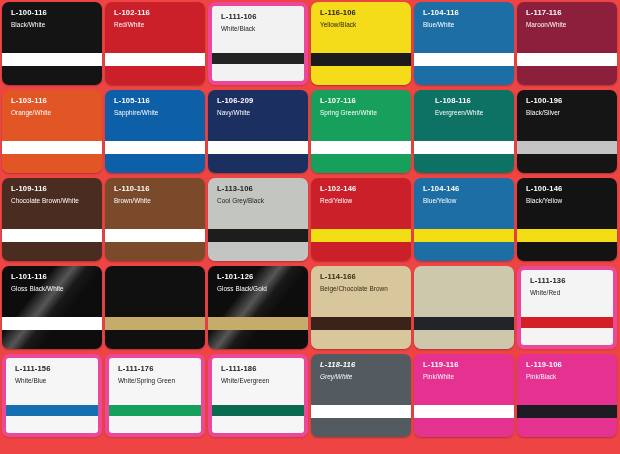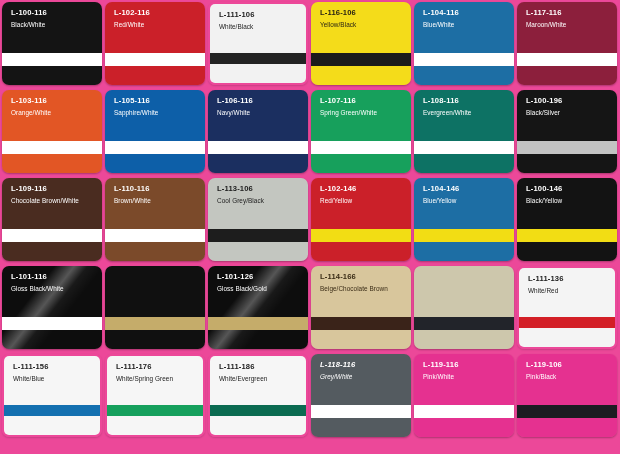--- a/index.html
+++ b/index.html
@@ -10,42 +10,42 @@
   body {
     width: 620px;
     height: 454px;
     overflow: hidden;
     font-family: "Liberation Sans", sans-serif;
   }
   #swatch-grid {
     position: relative;
     width: 620px;
     height: 454px;
-    background: #ec4899;
+    background: #ef4444;
     box-sizing: border-box;
     padding: 2px 0 0 2px;
     display: grid;
     grid-template-columns: repeat(6, 100px);
     grid-template-rows: repeat(5, 83px);
     column-gap: 3px;
     row-gap: 5px;
     align-content: start;
     justify-content: start;
   }
   .swatch {
     position: relative;
     width: 100px;
     height: 83px;
     border-radius: 7px;
     overflow: hidden;
     box-sizing: border-box;
     box-shadow: 0 1px 2px rgba(0,0,0,0.28);
   }
   .swatch.light-card {
-    border: 2px solid #ec4899;
+    border: 4px solid #ec4899;
     box-shadow: 0 1px 2px rgba(0,0,0,0.16);
   }
   .swatch .body {
     position: absolute;
     inset: 0;
   }
   .swatch .gloss {
     position: absolute;
     inset: 0;
     background: linear-gradient(128deg,
@@ -153,36 +153,36 @@
       <div class="stripe" style="background: rgb(255, 255, 255);"></div>
       <div class="labels" style="color: rgb(255, 255, 255);">
         <div class="code">L-105-116</div>
         <div class="name">Sapphire/White</div>
       </div>
     </div>
     <div class="swatch">
       <div class="body" style="background: rgb(27, 47, 96);"></div>
       <div class="stripe" style="background: rgb(255, 255, 255);"></div>
       <div class="labels" style="color: rgb(255, 255, 255);">
-        <div class="code">L-106-116</div>
+        <div class="code">L-106-209</div>
         <div class="name">Navy/White</div>
       </div>
     </div>
     <div class="swatch">
       <div class="body" style="background: rgb(23, 160, 92);"></div>
       <div class="stripe" style="background: rgb(255, 255, 255);"></div>
       <div class="labels" style="color: rgb(255, 255, 255);">
         <div class="code">L-107-116</div>
         <div class="name">Spring Green/White</div>
       </div>
     </div>
     <div class="swatch">
       <div class="body" style="background: rgb(13, 114, 100);"></div>
       <div class="stripe" style="background: rgb(255, 255, 255);"></div>
-      <div class="labels" style="color: rgb(255, 255, 255);">
+      <div class="labels" style="color: rgb(255, 255, 255); margin-left: 12px;">
         <div class="code">L-108-116</div>
         <div class="name">Evergreen/White</div>
       </div>
     </div>
     <div class="swatch">
       <div class="body" style="background: rgb(21, 21, 21);"></div>
       <div class="stripe" style="background: rgb(195, 195, 195);"></div>
       <div class="labels" style="color: rgb(255, 255, 255);">
         <div class="code">L-100-196</div>
         <div class="name">Black/Silver</div>

